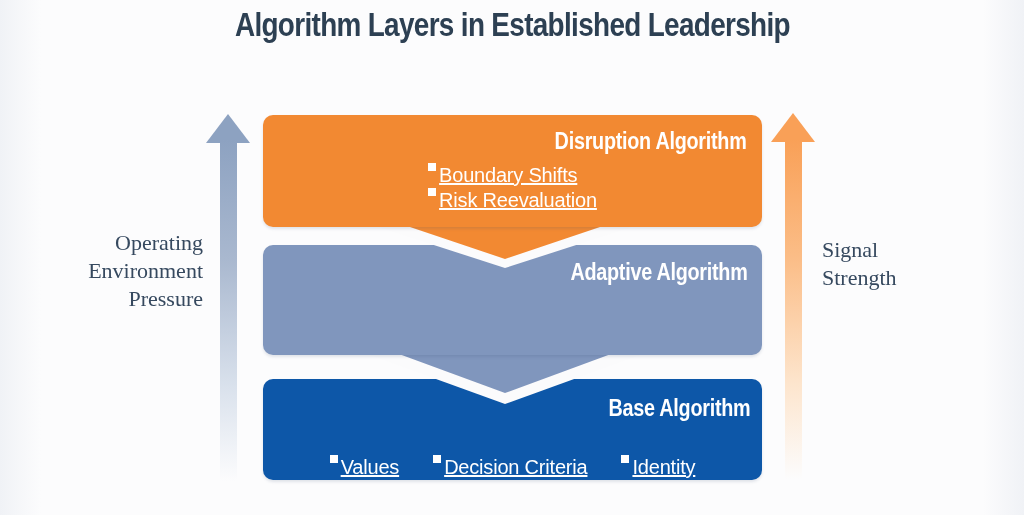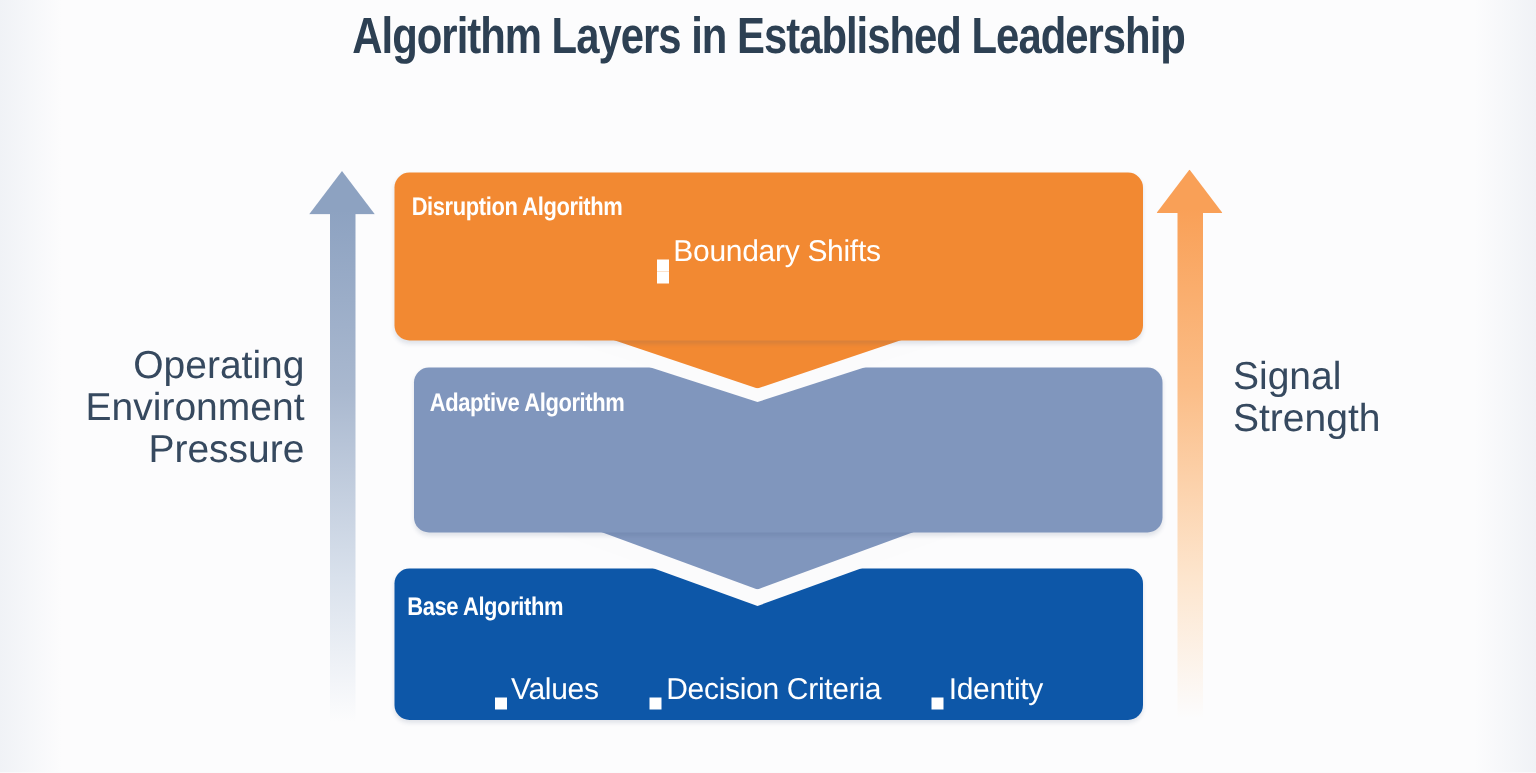--- a/index.html
+++ b/index.html
@@ -20,21 +20,21 @@
   }
   .main-title span{
     display:inline-block;
     font-size:34px;font-weight:bold;color:#2d4053;
     letter-spacing:-0.8px;
     transform:scaleX(0.82);transform-origin:center;
     white-space:nowrap;
   }
   
   .side-label{
-    position:absolute;color:#36495f;font-size:26px;line-height:28px;
+    position:absolute;color:#36495f;font-size:22px;line-height:28px;font-family:Liberation Serif, serif;
   }
   .side-label span{display:block;}
   .side-label.left{left:40px;top:229px;width:163px;text-align:right;}
   .side-label.right{left:822px;top:236px;width:170px;text-align:left;}
   
   .arrow-head{
     position:absolute;width:44px;height:29px;
     clip-path:polygon(50% 0,100% 100%,0 100%);
   }
   .arrow-shaft{position:absolute;width:17px;}
@@ -48,32 +48,32 @@
     left:785px;top:139px;height:340px;
     background:linear-gradient(to bottom,#f9a057 0%,#fbbd87 35%,#fde5cd 72%,rgba(251,251,252,0) 100%);
   }
   
   .layer-box{
     position:absolute;left:263px;width:499px;
     border-radius:10px;color:#fff;overflow:visible;
     box-shadow:0 2px 3px rgba(60,80,110,0.14);
   }
   .layer-box h2{
-    margin:0;text-align:left;
-    font-size:17px;font-weight:bold;letter-spacing:-0.3px;
+    margin:0;text-align:right;
+    font-size:23px;font-weight:bold;letter-spacing:-0.3px;
   }
   .layer-box h2 span{display:inline-block;transform:scaleX(0.86);transform-origin:center;white-space:nowrap;}
   .layer-disruption{top:115px;height:112px;background:#f28932;z-index:7;padding-top:13px;box-sizing:border-box;}
-  .layer-adaptive{top:245px;height:110px;background:#8096bd;z-index:4;padding-top:14px;box-sizing:border-box;margin-left:13px;}
+  .layer-adaptive{top:245px;height:110px;background:#8096bd;z-index:4;padding-top:14px;box-sizing:border-box;}
   .layer-base{top:379px;height:101px;background:#0d57a8;z-index:1;padding-top:16px;box-sizing:border-box;}
   
   ul.bullets{list-style:none;margin:8px auto 0;padding:0;width:fit-content;}
   ul.bullets li{
-    display:flex;align-items:flex-end;gap:3px;
-    font-size:20px;line-height:25px;letter-spacing:-0.2px;white-space:nowrap;
+    display:flex;align-items:flex-start;gap:3px;
+    font-size:20px;line-height:25px;letter-spacing:-0.2px;white-space:nowrap;text-decoration:underline;
   }
   .sq{width:8px;height:8px;background:#fff;flex:0 0 8px;}
   ul.bullets.horizontal{display:flex;gap:34px;margin-top:33px;}
   
   .chev{position:absolute;clip-path:polygon(0 0,50% 100%,100% 0);}
   .chev-back-orange{left:375px;top:226px;width:260px;height:42px;background:#fbfbfc;z-index:5;}
   .chev-orange{left:407px;top:226px;width:196px;height:33px;background:#f28932;z-index:6;}
   .chev-back-slate{left:367px;top:354px;width:276px;height:50px;background:#fbfbfc;z-index:2;}
   .chev-slate{left:399px;top:354px;width:212px;height:39px;background:#8096bd;z-index:3;}
 </style>
@@ -137,17 +137,18 @@
     <h2>
       <span>Disruption Algorithm</span>
     </h2>
     <ul class="bullets">
       <li>
         <span class="sq"></span>
         <span>Boundary Shifts</span>
       </li>
       <li>
         <span class="sq"></span>
+        <span>Risk Reevaluation</span>
       </li>
     </ul>
   </div>
 
 </div>
 
 </body></html>

